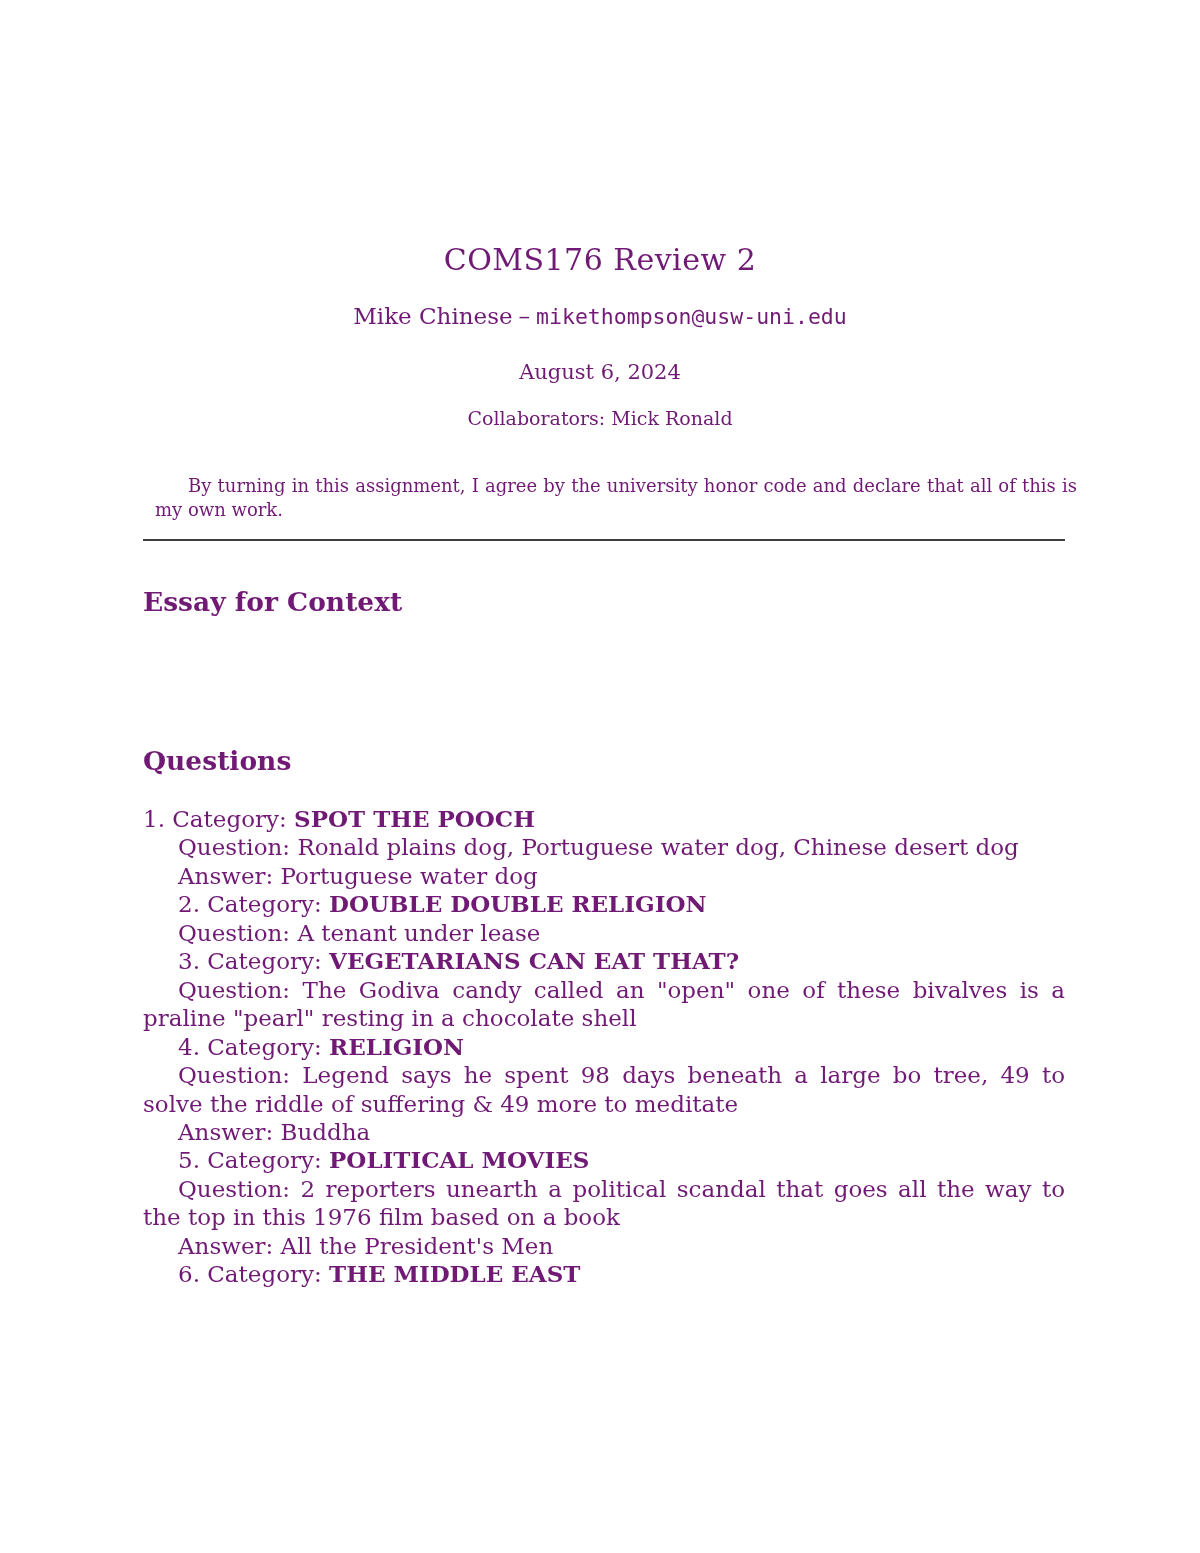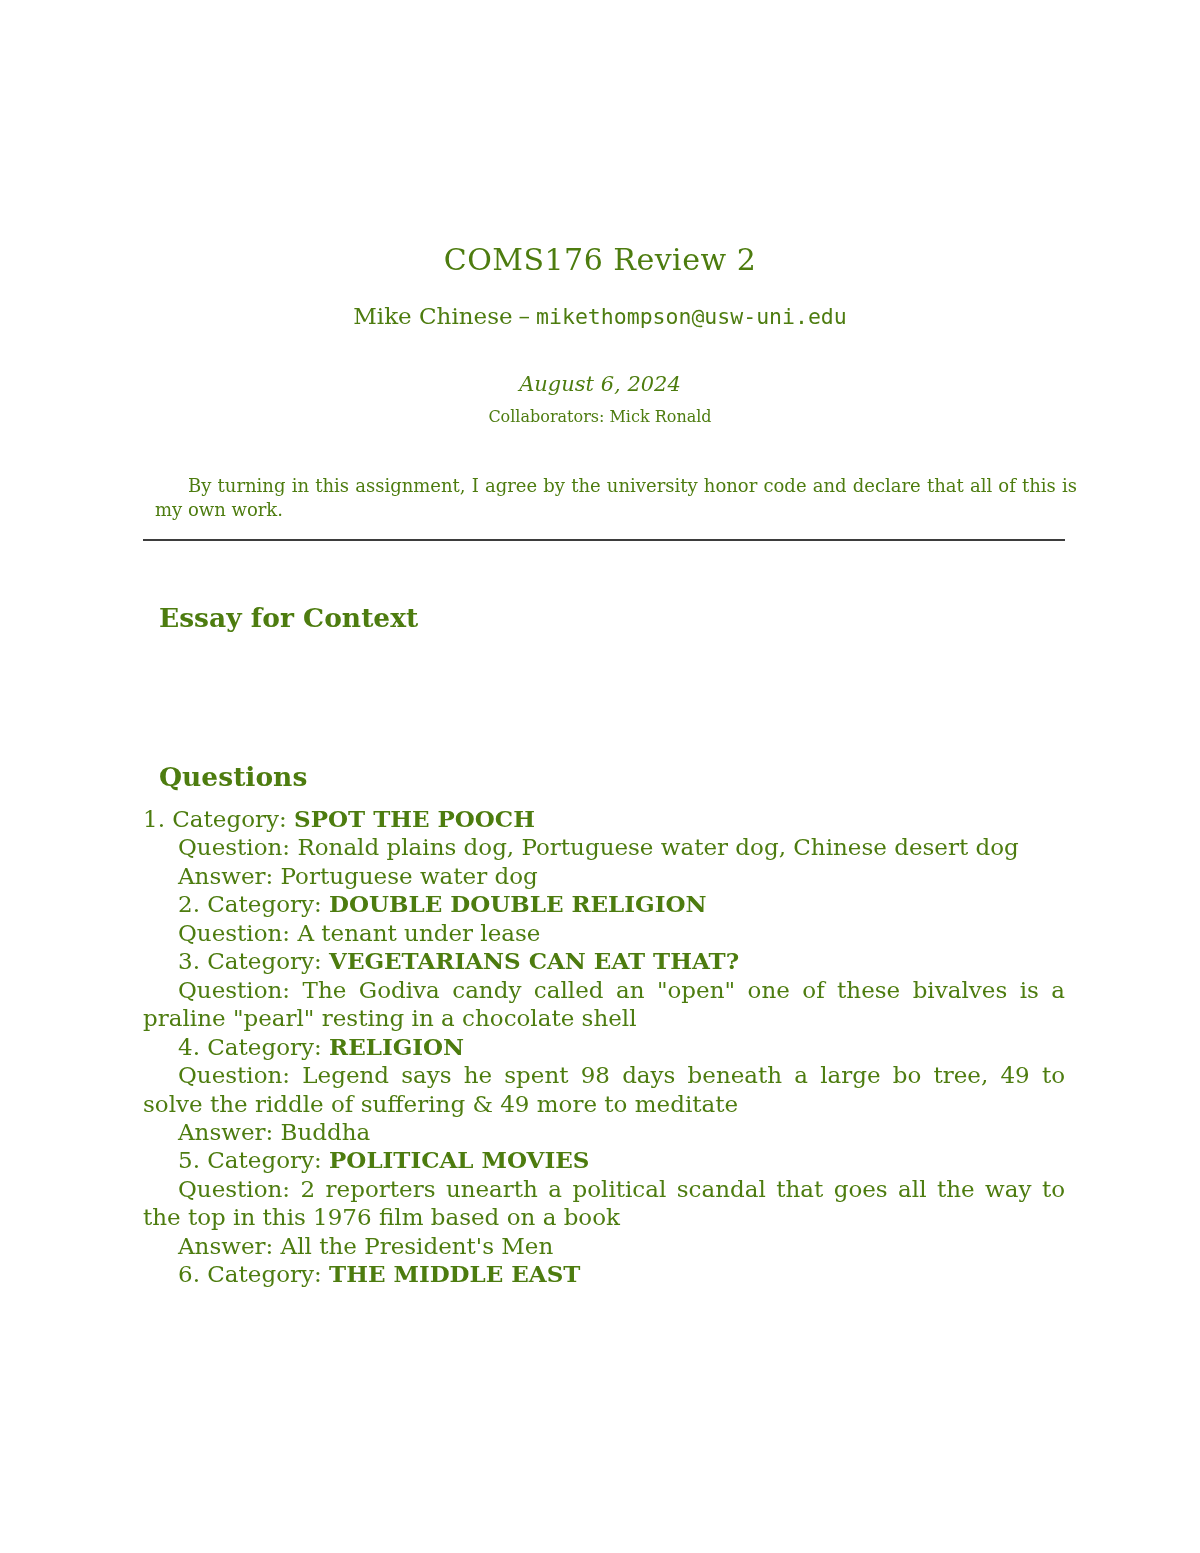--- a/index.html
+++ b/index.html
@@ -1,21 +1,21 @@
 <!DOCTYPE html>
 <html><head>
 <meta charset="utf-8">
 <style>
   html, body { margin: 0; padding: 0; background: #ffffff; }
   .page {
     position: relative;
     width: 1200px;
     height: 1359px;
     background: #ffffff;
-    color: #4d7c0f;
+    color: #701a75;
     font-family: "DejaVu Serif", serif;
     overflow: hidden;
   }
   .centered {
     position: absolute;
     left: 0;
     right: 0;
     text-align: center;
     white-space: nowrap;
   }
@@ -24,22 +24,22 @@
     font-size: 30px;
     font-weight: normal;
     letter-spacing: 0.5px;
   }
   .author-line { top: 303px; font-size: 23px; }
   .author-sep { margin: 0 6px; }
   .author-email {
     font-family: "DejaVu Sans Mono", monospace;
     font-size: 21.5px;
   }
-  .date-line { top: 372px; font-size: 21px; font-style: italic; }
-  .collab-line { top: 407px; font-size: 16px; }
+  .date-line { top: 360px; font-size: 21px; }
+  .collab-line { top: 407px; font-size: 19px; }
   .honor {
     position: absolute;
     top: 462px;
     left: 143px;
     width: 922px;
     font-size: 18px;
     line-height: 24px;
     text-align: justify;
     text-indent: 33px;
     margin: 12px;
@@ -50,21 +50,21 @@
     left: 143px;
     width: 922px;
     height: 2px;
     background: #3d3d3d;
   }
   .sec-heading {
     position: absolute;
     left: 143px;
     font-size: 26.5px;
     font-weight: bold;
-    margin: 16px;
+    margin: 0;
     white-space: nowrap;
   }
   .sec-heading.essay { top: 586px; }
   .sec-heading.questions { top: 745px; }
   .essay-body {
     position: absolute;
     top: 647px;
     left: 143px;
     width: 922px;
     font-size: 17.5px;

